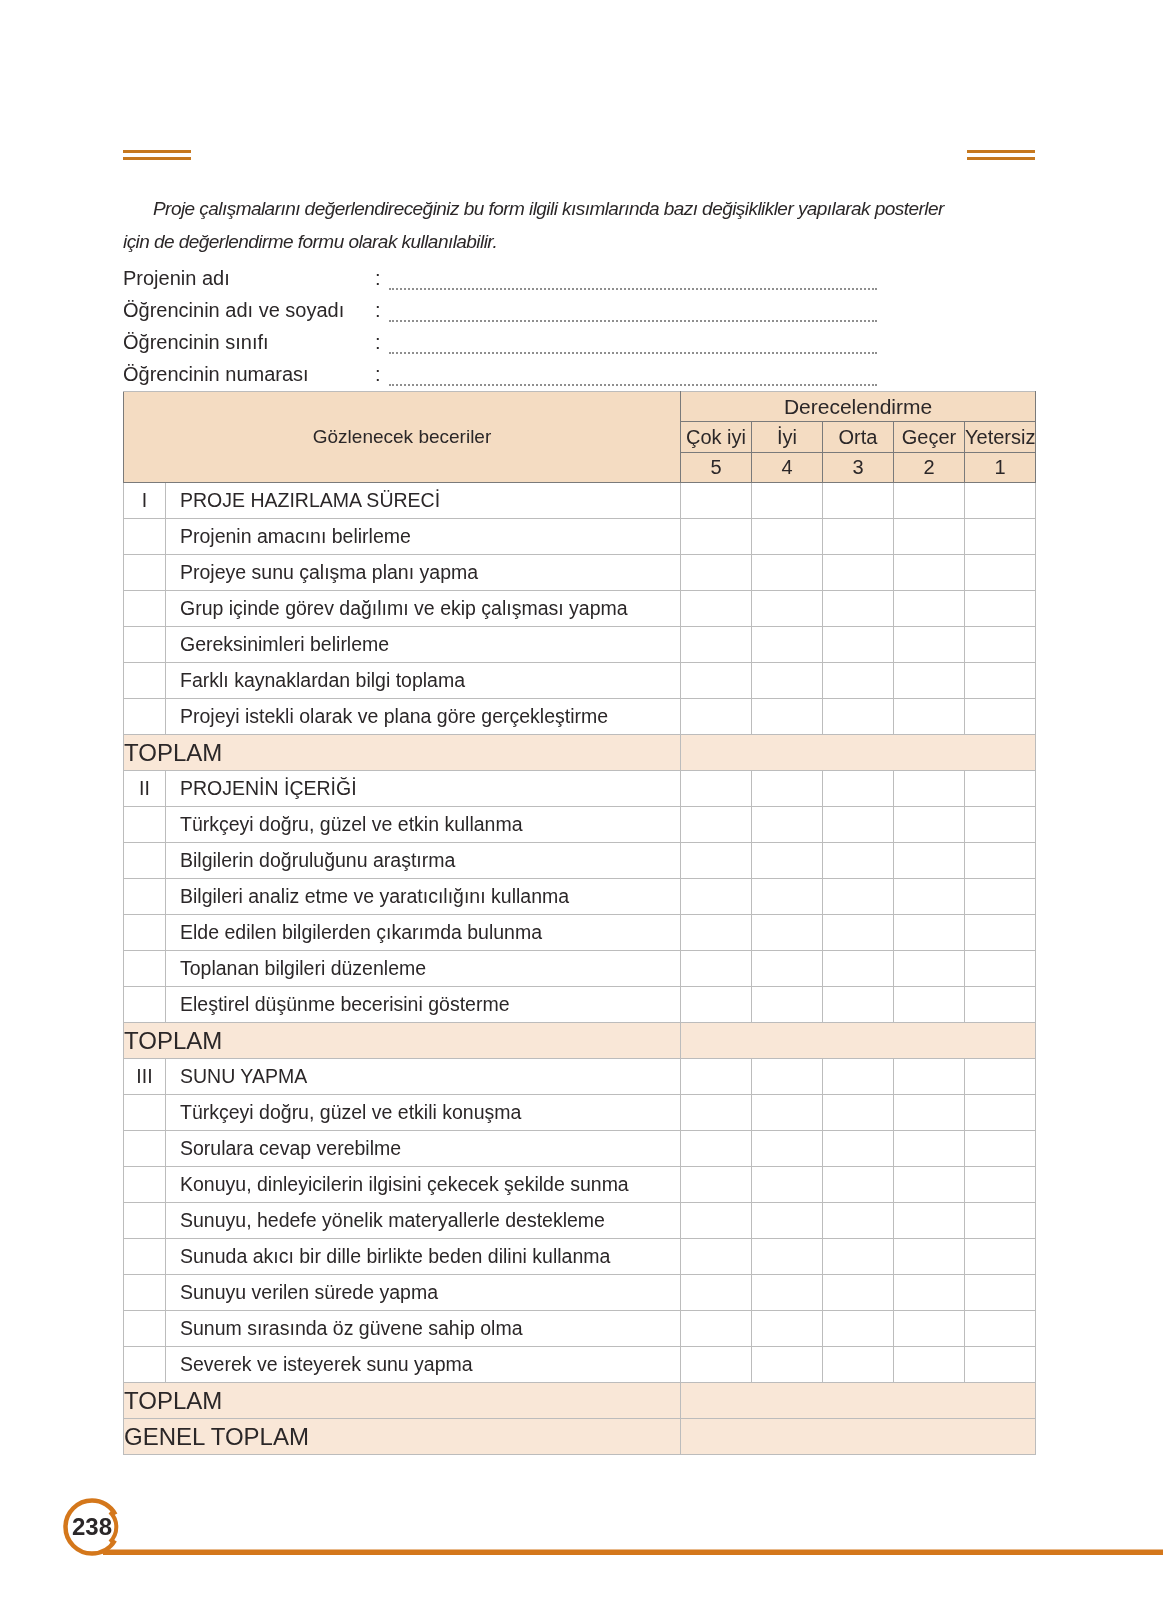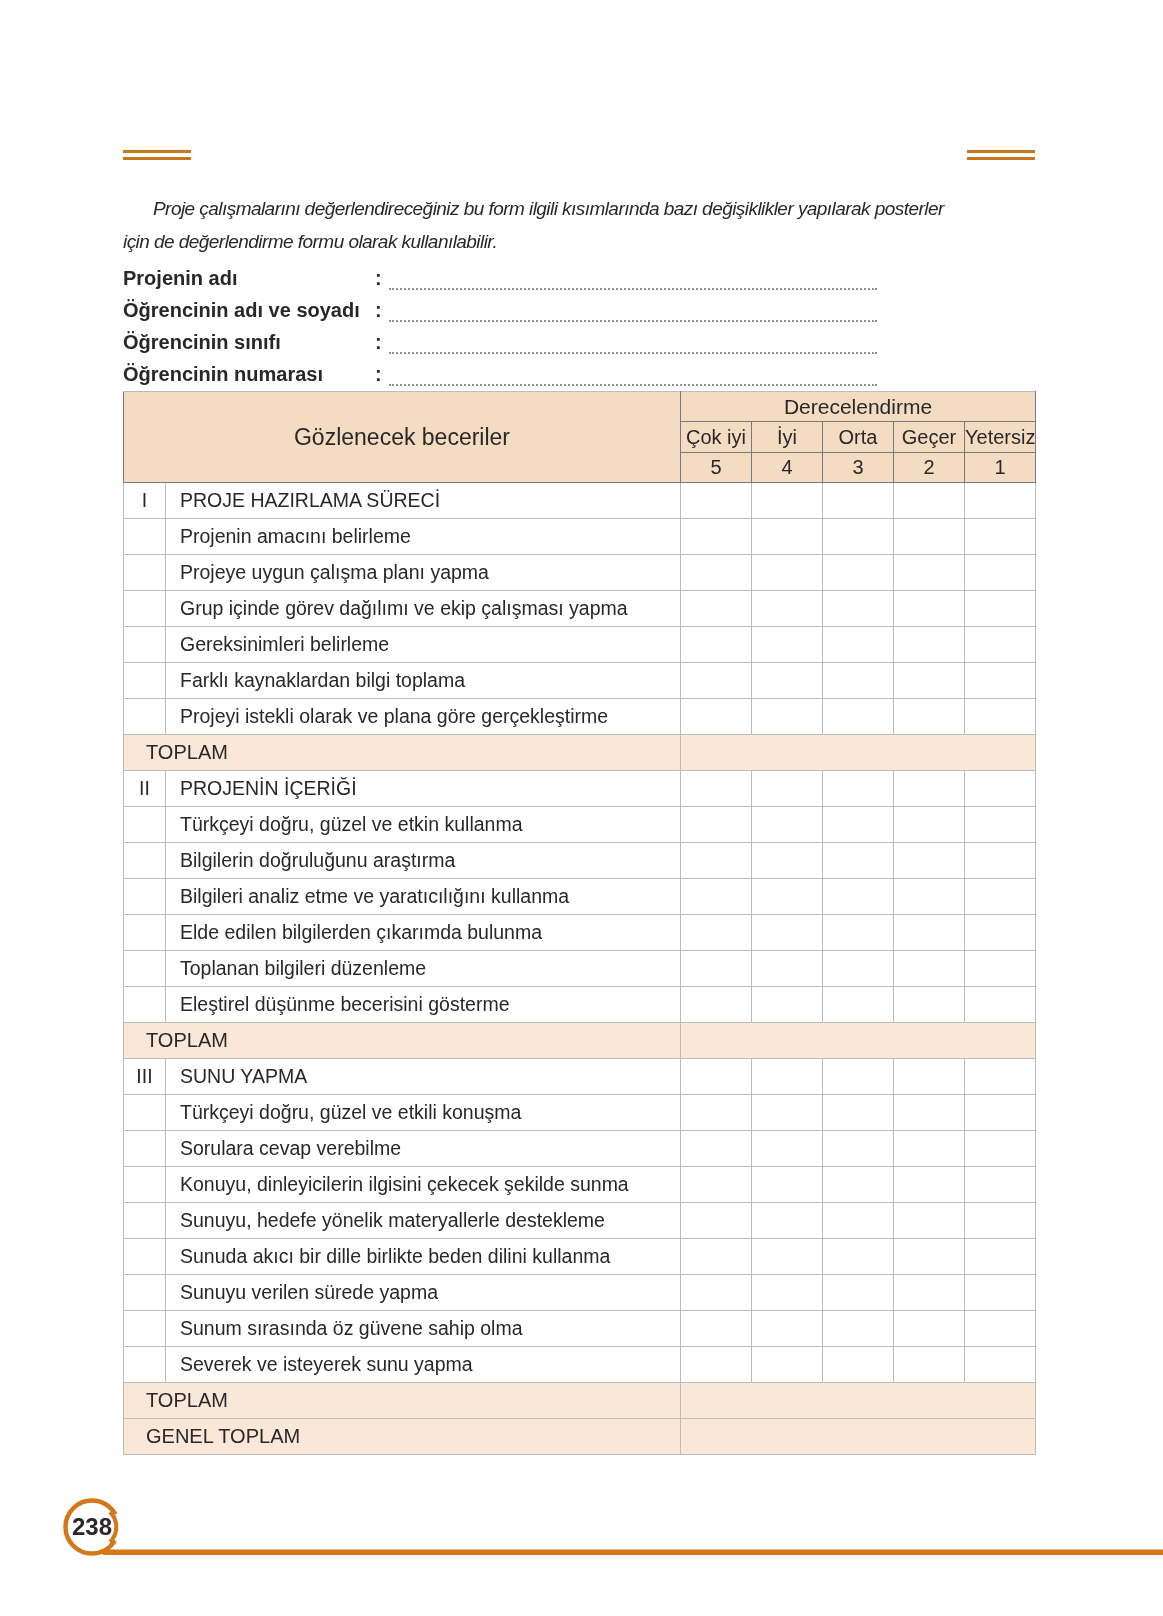--- a/index.html
+++ b/index.html
@@ -28,49 +28,49 @@
   .deco.left{left:123px;}
   .deco.right{left:967px;}
   
   .intro{
     position:absolute;top:192px;left:123px;width:900px;
     font-style:italic;font-size:19px;line-height:33px;letter-spacing:-0.55px;white-space:nowrap;
   }
   .intro .l1{text-indent:30px;}
   
   .fields{position:absolute;top:258px;left:123px;width:760px;}
-  .field{display:flex;align-items:flex-end;height:32px;font-size:20px;font-weight:bold;}
+  .field{display:flex;align-items:flex-end;height:32px;font-size:20px;}
   .flabel{width:252px;flex:none;}
   .colon{flex:none;width:12px;}
   .dots{
     flex:none;width:488px;height:20px;margin-left:2px;
     border-bottom:2px dotted #8f8f8f;
   }
   
   table.eval{
     position:absolute;top:391px;left:123px;width:912px;
     border-collapse:collapse;table-layout:fixed;
   }
   table.eval th, table.eval td{box-sizing:border-box;padding:0;}
   thead th{
     background:var(--peach-total);border:1px solid var(--b-dark);
     font-weight:normal;font-size:20px;color:var(--text);
   }
-  thead th.hdr-skills{font-size:23px;background:var(--peach-header);}
+  thead th.hdr-skills{font-size:19px;background:var(--peach-header);}
   thead th.hdr-rating{height:30px;font-size:21px;background:var(--peach-header);}
   thead tr.lbl th{height:31px;background:var(--peach-header);}
   thead tr.scr th{height:30px;background:var(--peach-header);}
   thead tr:first-child th{border-top-color:var(--b-light);margin-left:24px;}
   tbody td{
     border:1px solid var(--b-light);height:36px;font-size:19.5px;color:var(--text);
     background:#fff;
   }
   tbody td.num{text-align:center;}
   tbody td.skill{padding-left:14px;}
-  tbody td.tlabel{background:var(--peach-total);padding-left:22px;font-size:20px;}
+  tbody td.tlabel{background:var(--peach-total);padding-left:0;font-size:24px;}
   tbody td.tfill{background:var(--peach-total);}
   
   .footer-svg{position:absolute;left:0;top:1490px;}
 </style>
 </head>
 <body>
 
 <div class="page">
 
   <span class="deco left"></span>
@@ -151,21 +151,21 @@
           <td class="num"></td>
           <td class="skill">Projenin amacını belirleme</td>
           <td class="rate"></td>
           <td class="rate"></td>
           <td class="rate"></td>
           <td class="rate"></td>
           <td class="rate"></td>
         </tr>
         <tr>
           <td class="num"></td>
-          <td class="skill">Projeye uygun çalışma planı yapma</td>
+          <td class="skill">Projeye sunu çalışma planı yapma</td>
           <td class="rate"></td>
           <td class="rate"></td>
           <td class="rate"></td>
           <td class="rate"></td>
           <td class="rate"></td>
         </tr>
         <tr>
           <td class="num"></td>
           <td class="skill">Grup içinde görev dağılımı ve ekip çalışması yapma</td>
           <td class="rate"></td>

